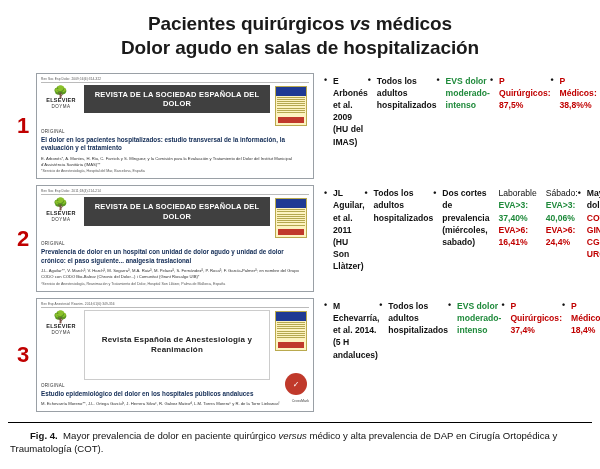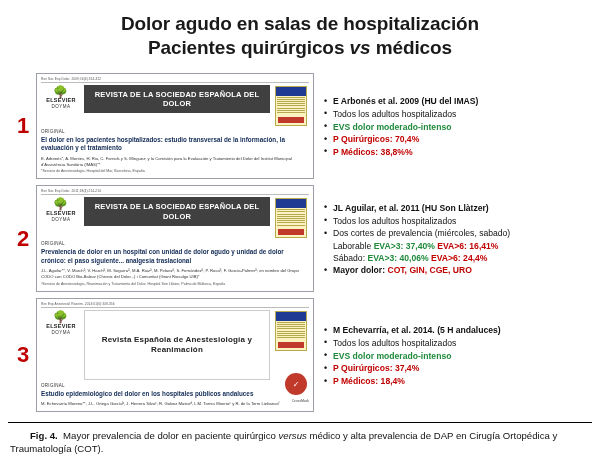--- a/index.html
+++ b/index.html
@@ -188,42 +188,41 @@
     font-size: 3.6px;
     color: #555;
     line-height: 1.35;
     margin-top: 2px;
   }
   .bullets {
     flex: 1 1 auto;
     padding-left: 10px;
     padding-top: 2px;
     display: flex;
-    flex-direction: column;
     justify-content: center;
   }
   .bullet {
     font-size: 8.6px;
     line-height: 1.42;
     color: #111;
     position: relative;
     padding-left: 9px;
     margin-bottom: 0.5px;
     font-weight: bold;
   }
   .bullet::before {
     content: "\2022";
     position: absolute;
     left: 0;
     top: -0.5px;
     font-size: 9px;
     color: #111;
   }
   .bullet.plain {
-    font-weight: normal;
+    font-weight: bold;
   }
   .bullet.red {
     color: #c00000;
   }
   .bullet.green {
     color: #1f8a3b;
   }
   .kv-row {
     font-size: 8.6px;
     line-height: 1.42;
@@ -279,22 +278,22 @@
   .caption .it {
     font-style: italic;
   }
 </style>
 </head>
 <body>
 
 <div class="slide">
 
   <div class="title-block">
+    <div class="title-line"><span>Pacientes quirúrgicos </span><span class="it">vs</span><span> médicos</span></div>
     <div class="title-line">Dolor agudo en salas de hospitalización</div>
-    <div class="title-line"><span>Pacientes quirúrgicos </span><span class="it">vs</span><span> médicos</span></div>
   </div>
 
   <div class="rows">
 
     <div class="row">
       <div class="rownum">1</div>
       <div class="card">
         <div class="card-topline">Rev Soc Esp Dolor. 2009;16(6):314-322</div>
         <div class="card-body">
           <div class="logo-col">
@@ -323,21 +322,21 @@
         </div>
         <div class="section-label">ORIGINAL</div>
         <div class="art-title">El dolor en los pacientes hospitalizados: estudio transversal de la información, la evaluación y el tratamiento</div>
         <div class="art-authors">E. Arbonés*, A. Montes, H. Riu, C. Farriols y S. Mínguez; y la Comisión para la Evaluación y Tratamiento del Dolor del Institut Municipal d'Assistència Sanitària (IMAS)**</div>
         <div class="art-affil">*Servicio de Anestesiología, Hospital del Mar, Barcelona, España</div>
       </div>
       <div class="bullets">
         <div class="bullet">E Arbonés et al. 2009 (HU del IMAS)</div>
         <div class="bullet plain">Todos los adultos hospitalizados</div>
         <div class="bullet green">EVS dolor moderado-intenso</div>
-        <div class="bullet red">P Quirúrgicos: 70,4%</div>
+        <div class="bullet red">P Quirúrgicos: 87,5%</div>
         <div class="bullet red">P Médicos: 38,8%%</div>
       </div>
     </div>
 
     <div class="row">
       <div class="rownum">2</div>
       <div class="card">
         <div class="card-topline">Rev Soc Esp Dolor. 2011;18(4):214-214</div>
         <div class="card-body">
           <div class="logo-col">

